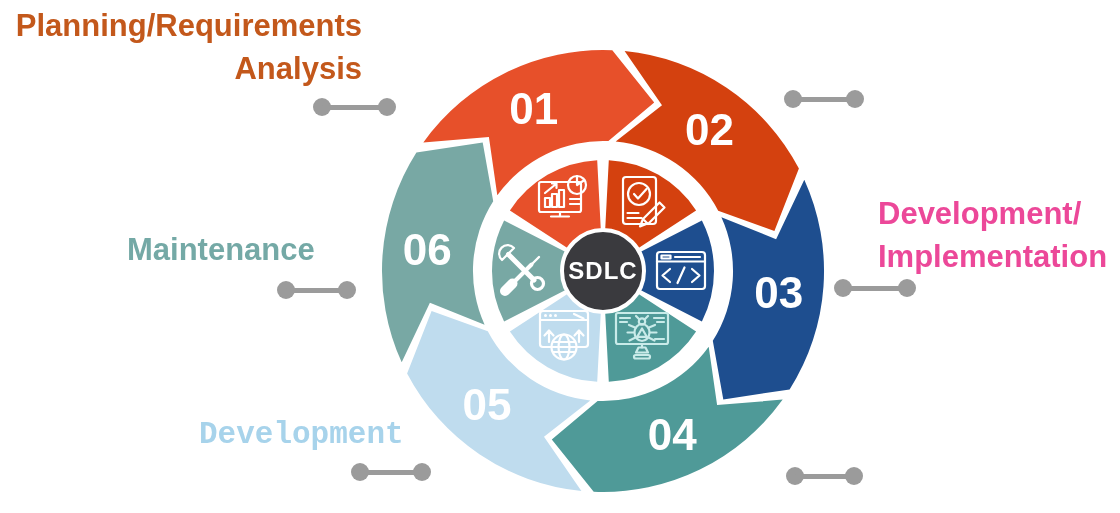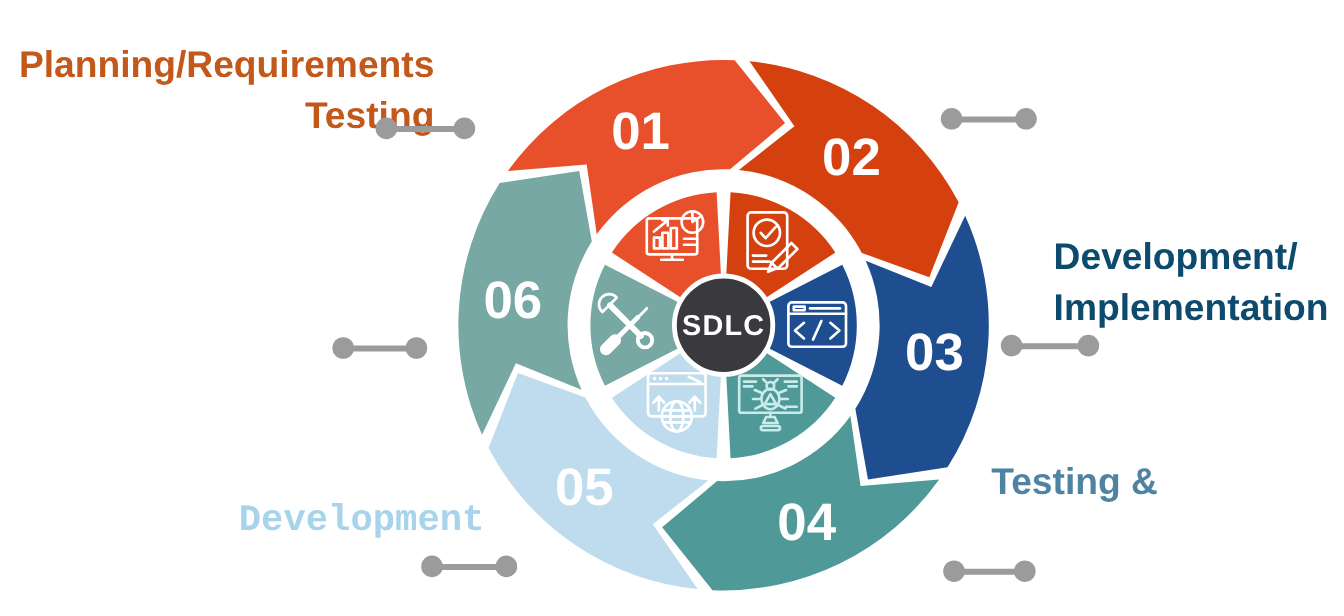--- a/index.html
+++ b/index.html
@@ -131,39 +131,41 @@
     <g id="numbers-layer">
         <text x="533.8" y="108.1" dy="0.36em" text-anchor="middle" class="seg-num" fill="#FFFFFF">01</text>
         <text x="709.5" y="129.6" dy="0.36em" text-anchor="middle" class="seg-num" fill="#FFFFFF">02</text>
         <text x="778.7" y="292.6" dy="0.36em" text-anchor="middle" class="seg-num" fill="#FFFFFF">03</text>
         <text x="672.2" y="433.9" dy="0.36em" text-anchor="middle" class="seg-num" fill="#FFFFFF">04</text>
         <text x="486.9" y="404.6" dy="0.36em" text-anchor="middle" class="seg-num" fill="#FFFFFF">05</text>
         <text x="427.3" y="249.4" dy="0.36em" text-anchor="middle" class="seg-num" fill="#FFFFFF">06</text>
       </g>
   </svg>
 
-  <div class="phase-label align-right" style="right: 758px; top: 4px; color: rgb(195, 88, 27); margin-top: 28px;">
+  <div class="phase-label align-right" style="right: 758px; top: 4px; color: rgb(195, 88, 27);">
     <div>Planning/Requirements</div>
-    <div>Testing</div>
+    <div>Analysis</div>
   </div>
 
 
-  <div class="phase-label" style="left: 878px; top: 192px; color: #0c4a6e;">
+  <div class="phase-label" style="left: 878px; top: 192px; color: #ec4899;">
     <div>Development/</div>
     <div>Implementation</div>
   </div>
 
   <div class="phase-label" style="left: 826px; top: 380px; color: rgb(79, 131, 163);">
-    <div>Testing &amp;</div>
   </div>
 
   <div class="phase-label" style="left: 199px; top: 413px; color: rgb(167, 211, 235); font-family: Liberation Mono, monospace;">
     <div>Development</div>
   </div>
 
+  <div class="phase-label" style="left: 127px; top: 228px; color: rgb(116, 169, 166);">
+    <div>Maintenance</div>
+  </div>
 
   <div class="connector" style="left:313px;top:98px;width:83px;">
     <span class="cdot l"></span>
     <span class="cline"></span>
     <span class="cdot r"></span>
   </div>
   <div class="connector" style="left:784px;top:90px;width:80px;">
     <span class="cdot l"></span>
     <span class="cline"></span>
     <span class="cdot r"></span>

